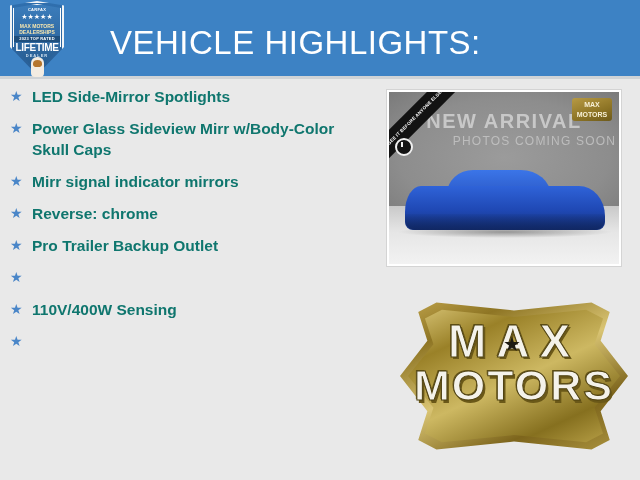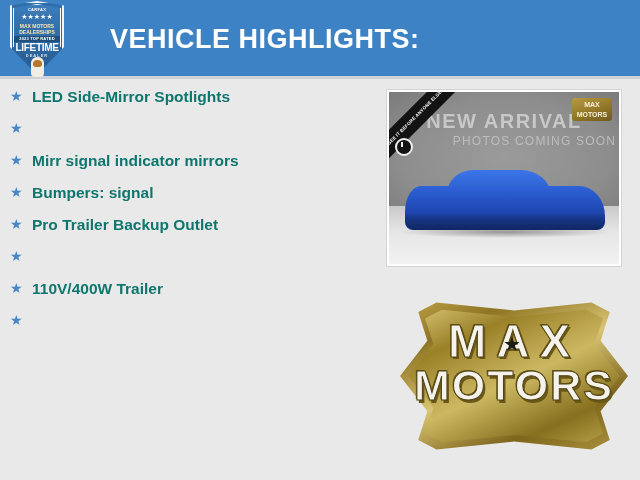--- a/index.html
+++ b/index.html
@@ -33,22 +33,22 @@
     position: absolute;
     left: 0; top: 76px;
     width: 640px;
     height: 3px;
     background: #cfd3d6;
   }
   .header-title {
     position: absolute;
     left: 110px;
     top: 24px;
-    font-size: 27px;
-    font-weight: bold;
+    font-size: 33px;
+    font-weight: normal;
     color: #ffffff;
     letter-spacing: 0.5px;
     white-space: nowrap;
     font-family: "Liberation Sans", sans-serif;
   }
 
   
   .badge {
     position: absolute;
     left: 10px;
@@ -414,39 +414,40 @@
     <div class="badge-mascot"></div>
   </div>
 
   <div class="features">
     <div class="feature-row">
       <span class="feature-star">★</span>
       <span class="feature-text">LED Side-Mirror Spotlights</span>
     </div>
     <div class="feature-row">
       <span class="feature-star">★</span>
+      <span class="feature-text">Power Glass Sideview Mirr w/Body-Color Skull Caps</span>
     </div>
     <div class="feature-row">
       <span class="feature-star">★</span>
       <span class="feature-text">Mirr signal indicator mirrors</span>
     </div>
     <div class="feature-row">
       <span class="feature-star">★</span>
-      <span class="feature-text">Bumpers: signal</span>
+      <span class="feature-text">Reverse: chrome</span>
     </div>
     <div class="feature-row">
       <span class="feature-star">★</span>
       <span class="feature-text">Pro Trailer Backup Outlet</span>
     </div>
     <div class="feature-row">
       <span class="feature-star">★</span>
     </div>
     <div class="feature-row">
       <span class="feature-star">★</span>
-      <span class="feature-text">110V/400W Trailer</span>
+      <span class="feature-text">110V/400W Sensing</span>
     </div>
     <div class="feature-row">
       <span class="feature-star">★</span>
     </div>
   </div>
 
   <div class="photo-frame">
     <div class="photo-inner">
       <div class="photo-floor"></div>
       <div class="photo-newarrival">NEW ARRIVAL</div>

